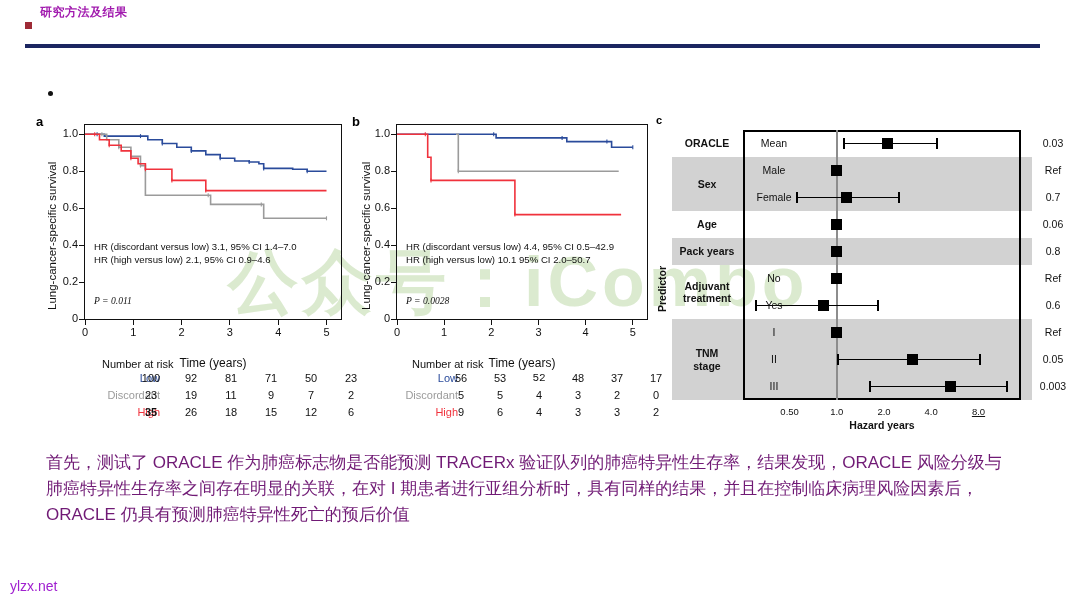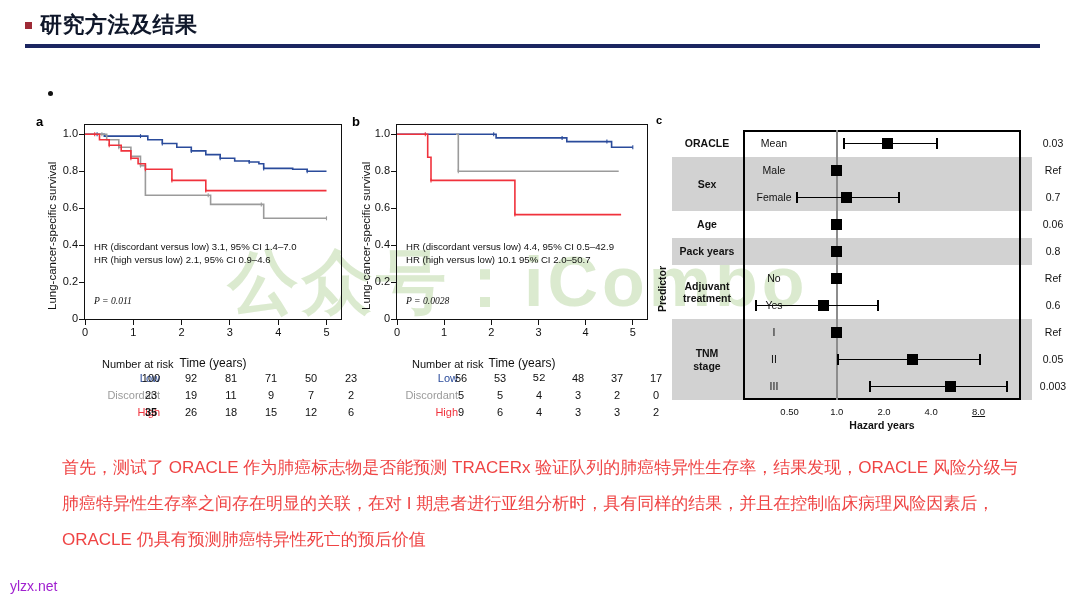--- a/index.html
+++ b/index.html
@@ -12,22 +12,22 @@
     -webkit-font-smoothing:antialiased;
   }
 
   
   #slide-header { position:absolute; left:0; top:0; width:1080px; height:52px; }
   #header-bullet {
     position:absolute; left:25px; top:22px; width:7px; height:7px;
     background:#9e2b36;
   }
   #header-title {
-    position:absolute; left:40px; top:10px;
-    font-size:22px; font-weight:bold; color:#0f172a;
+    position:absolute; left:40px; top:4px;
+    font-size:12px; font-weight:bold; color:#a21caf;
     letter-spacing:.5px;
   }
   #header-rule {
     position:absolute; left:25px; top:44px; width:1015px; height:4px;
     background:#1b2560;
   }
 
   
   #bullet-row { position:absolute; left:48px; top:82px; width:1000px; height:28px; }
   #bullet-dot {
@@ -119,22 +119,22 @@
     position:absolute; left:382px; width:42px; font-size:10.5px; color:#111; text-align:center;
   }
   .fp-marker { position:absolute; width:11px; height:11px; background:#000; }
   .fp-ci { position:absolute; height:1.8px; background:#000; }
   .fp-cap { position:absolute; width:1.8px; height:11px; background:#000; }
   .fp-xtick { position:absolute; font-size:9.5px; color:#111; text-align:center; width:26px; }
   #fp-xlabel { position:absolute; font-size:10.5px; font-weight:bold; color:#111; text-align:center; }
 
   
   #body-text {
-    position:absolute; left:62px; top:450px; width:965px;
-    font-size:17px; line-height:36px; color:#ef4444; z-index:3;
+    position:absolute; left:46px; top:450px; width:965px;
+    font-size:17px; line-height:26px; color:#701a75; z-index:3;
   }
 </style>
 </head>
 <body>
 
 <div id="slide-header">
   <div id="header-bullet"></div>
   <div id="header-title">研究方法及结果</div>
   <div id="header-rule"></div>
 </div>

